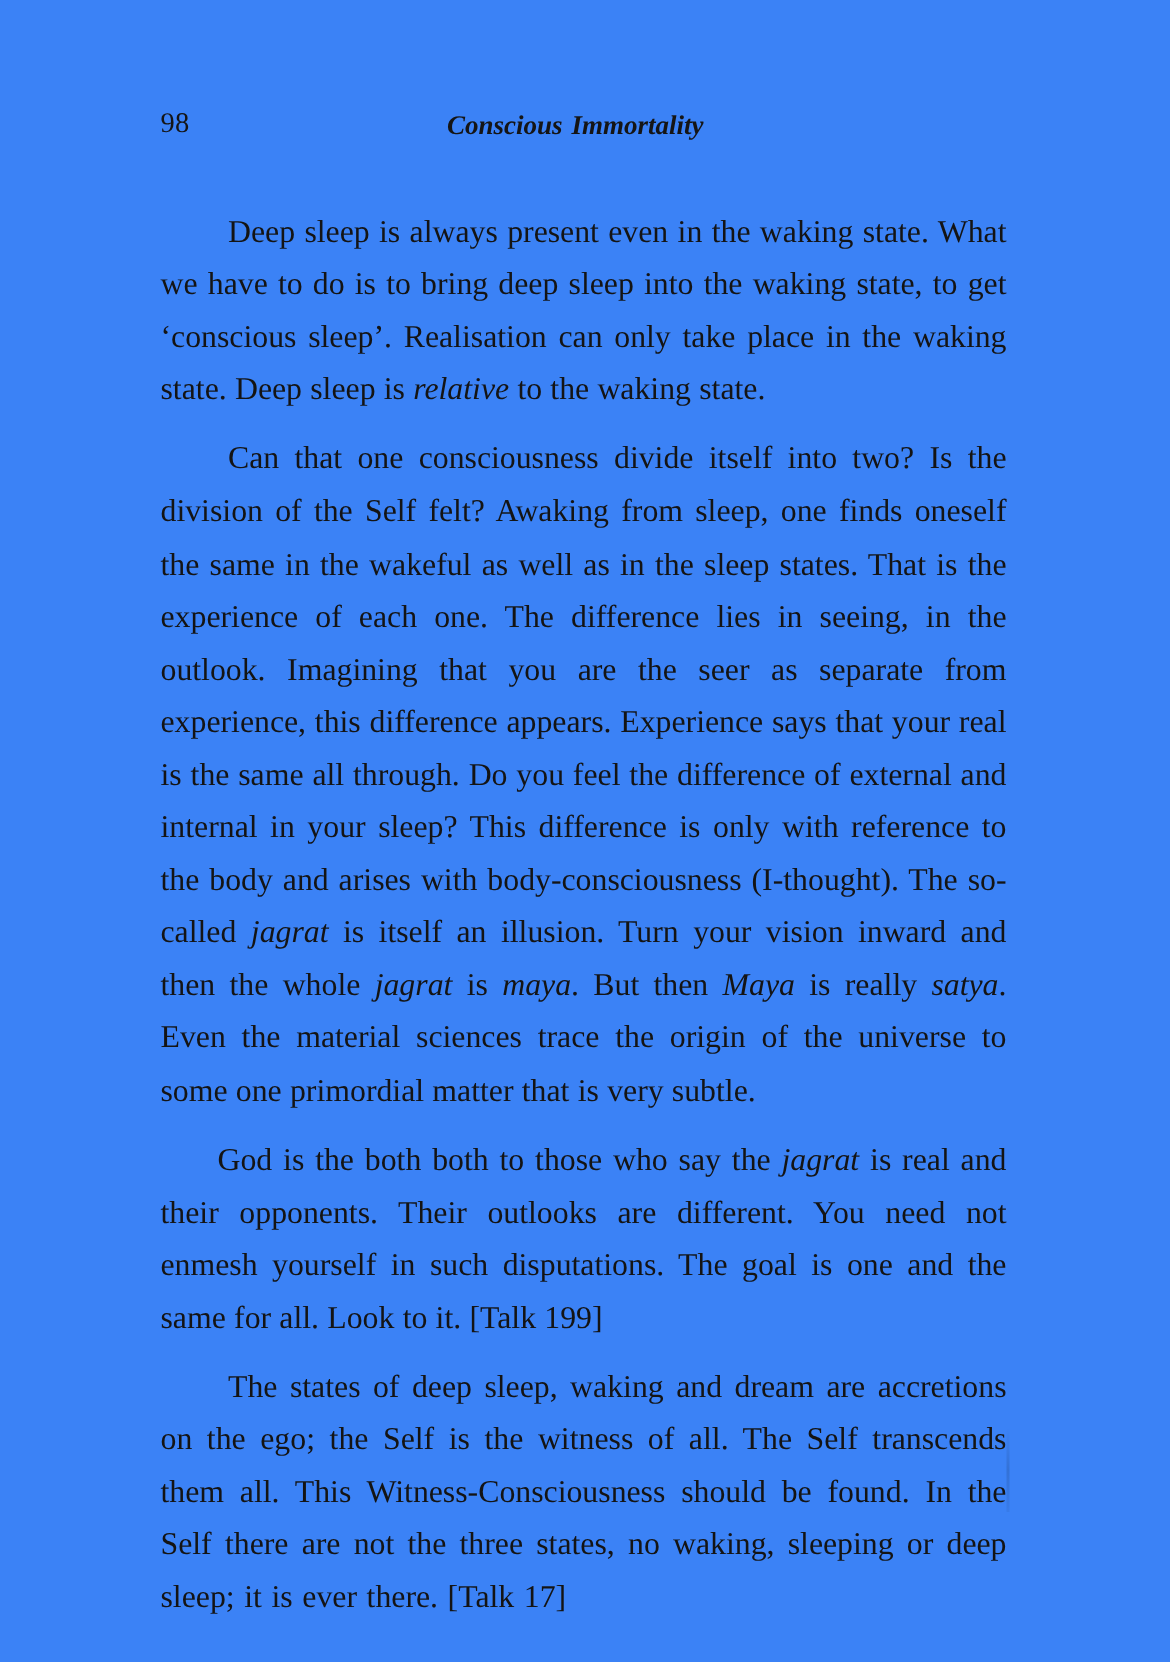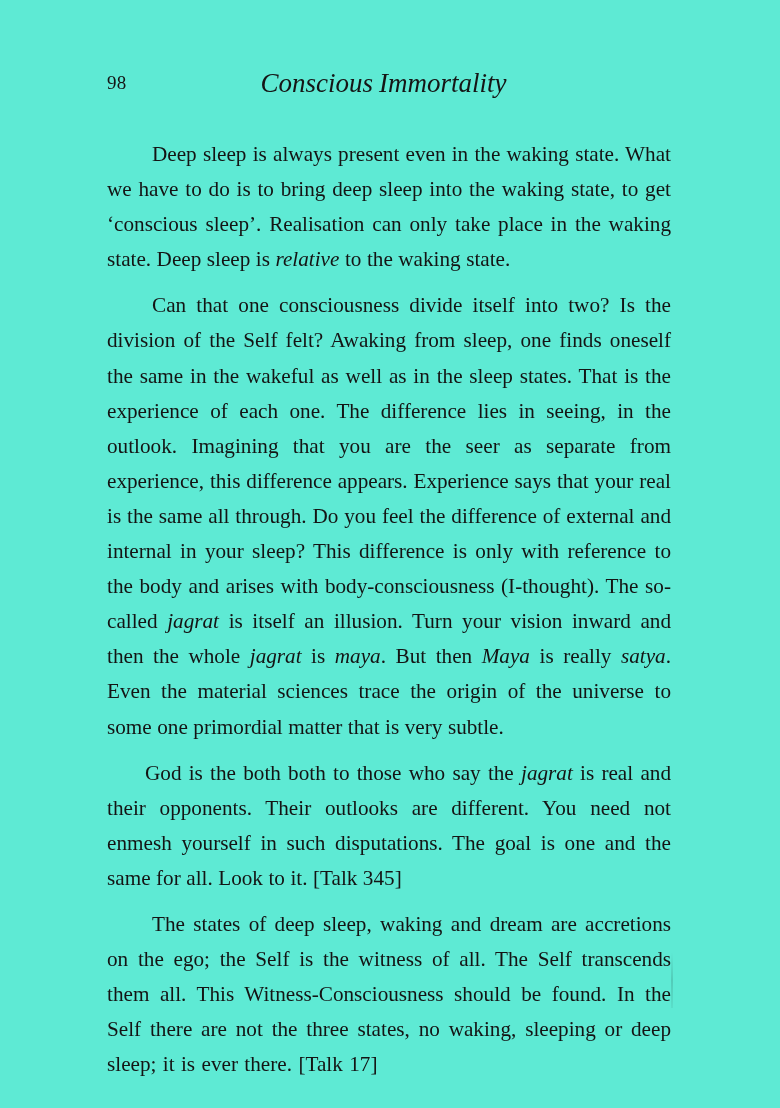--- a/index.html
+++ b/index.html
@@ -8,21 +8,21 @@
     padding: 0;
     background: #ffffff;
   }
   body {
     font-family: "Liberation Serif", "DejaVu Serif", serif;
   }
   .page {
     position: relative;
     width: 780px;
     height: 1108px;
-    background: #5eead4;
+    background: #3b82f6;
     overflow: hidden;
     box-sizing: border-box;
   }
 
   
   .running-head {
     position: absolute;
     left: 107px;
     top: 68px;
     width: 563px;
@@ -37,25 +37,26 @@
     line-height: 30px;
     letter-spacing: 0.2px;
   }
   .head-title {
     position: absolute;
     left: 0;
     right: 0;
     top: 0;
     text-align: center;
     font-style: italic;
-    font-size: 27px;
+    font-size: 18px;
     color: #151515;
     line-height: 30px;
     padding-right: 10px;
     box-sizing: border-box;
+    font-weight: bold;
   }
   .head-title .w {
     margin-right: 6px;
   }
   .head-title .w:last-child { margin-right: 0; }
 
   
   .textblock {
     position: absolute;
     left: 107px;
@@ -106,19 +107,19 @@
 
   <div class="running-head">
     <span class="folio">98</span>
     <div class="head-title"><span class="w">Conscious</span><span class="w">Immortality</span></div>
   </div>
 
   <div class="textblock">
 
     <p class="para"><span>Deep sleep is always present even in the waking state. What we have to do is to bring deep sleep into the waking state, to get ‘conscious sleep’. Realisation can only take place in the waking state. Deep sleep is </span><em>relative</em><span> to the waking state.</span></p>
     <p class="para"><span>Can that one consciousness divide itself into two? Is the division of the Self felt? Awaking from sleep, one finds oneself the same in the wakeful as well as in the sleep states. That is the experience of each one. The difference lies in seeing, in the outlook. Imagining that you are the seer as separate from experience, this difference appears. Experience says that your real is the same all through. Do you feel the difference of external and internal in your sleep? This difference is only with reference to the body and arises with body-consciousness (I-thought). The so-called </span><em>jagrat</em><span> is itself an illusion. Turn your vision inward and then the whole </span><em>jagrat</em><span> is </span><em>maya</em><span>. But then </span><em>Maya</em><span> is really </span><em>satya</em><span>. Even the material sciences trace the origin of the universe to some one primordial matter that is very subtle.</span></p>
-    <p class="para tight"><span>God is the both both to those who say the </span><em>jagrat</em><span> is real and their opponents. Their outlooks are different. You need not enmesh yourself in such disputations. The goal is one and the same for all. Look to it. [Talk 345]</span></p>
+    <p class="para tight"><span>God is the both both to those who say the </span><em>jagrat</em><span> is real and their opponents. Their outlooks are different. You need not enmesh yourself in such disputations. The goal is one and the same for all. Look to it. [Talk 199]</span></p>
     <p class="para last-loose"><span>The states of deep sleep, waking and dream are accretions on the ego; the Self is the witness of all. The Self transcends them all. This Witness-Consciousness should be found. In the Self there are not the three states, no waking, sleeping or deep sleep; it is ever there. [Talk 17]</span></p>
 
   </div>
 
   <div class="scan-edge"></div>
 </div>
 
 </body></html>

